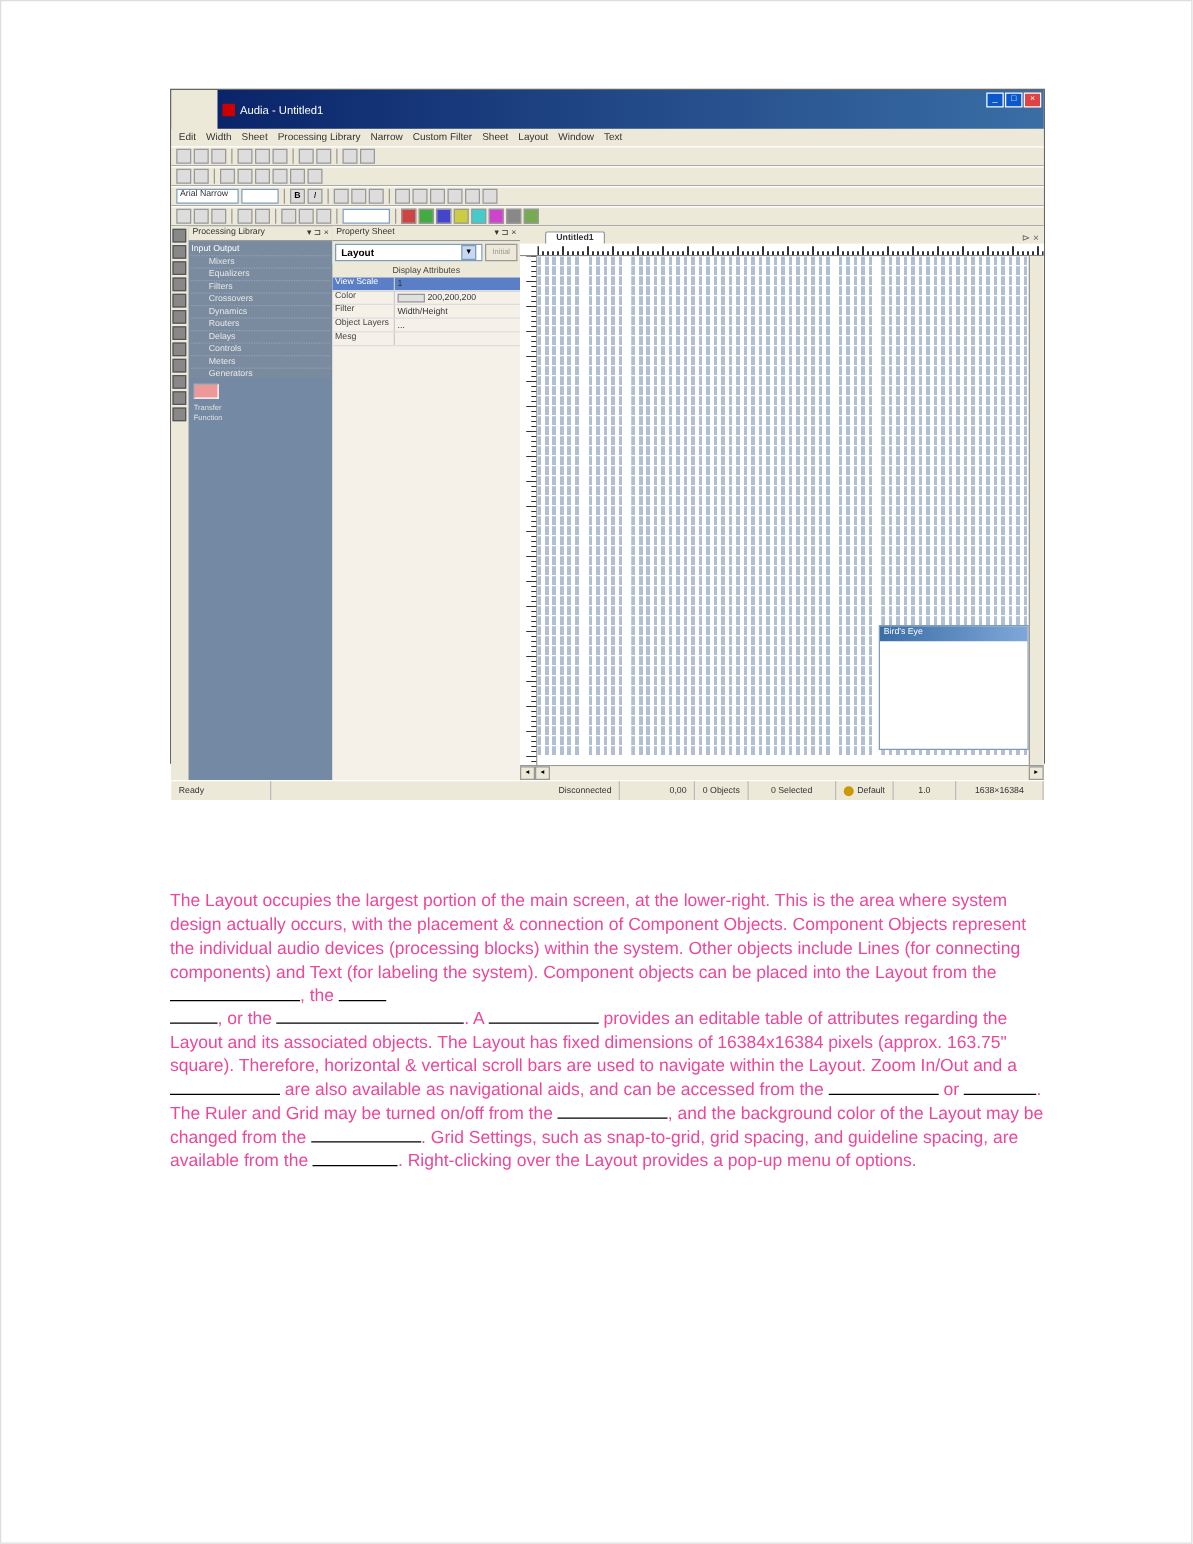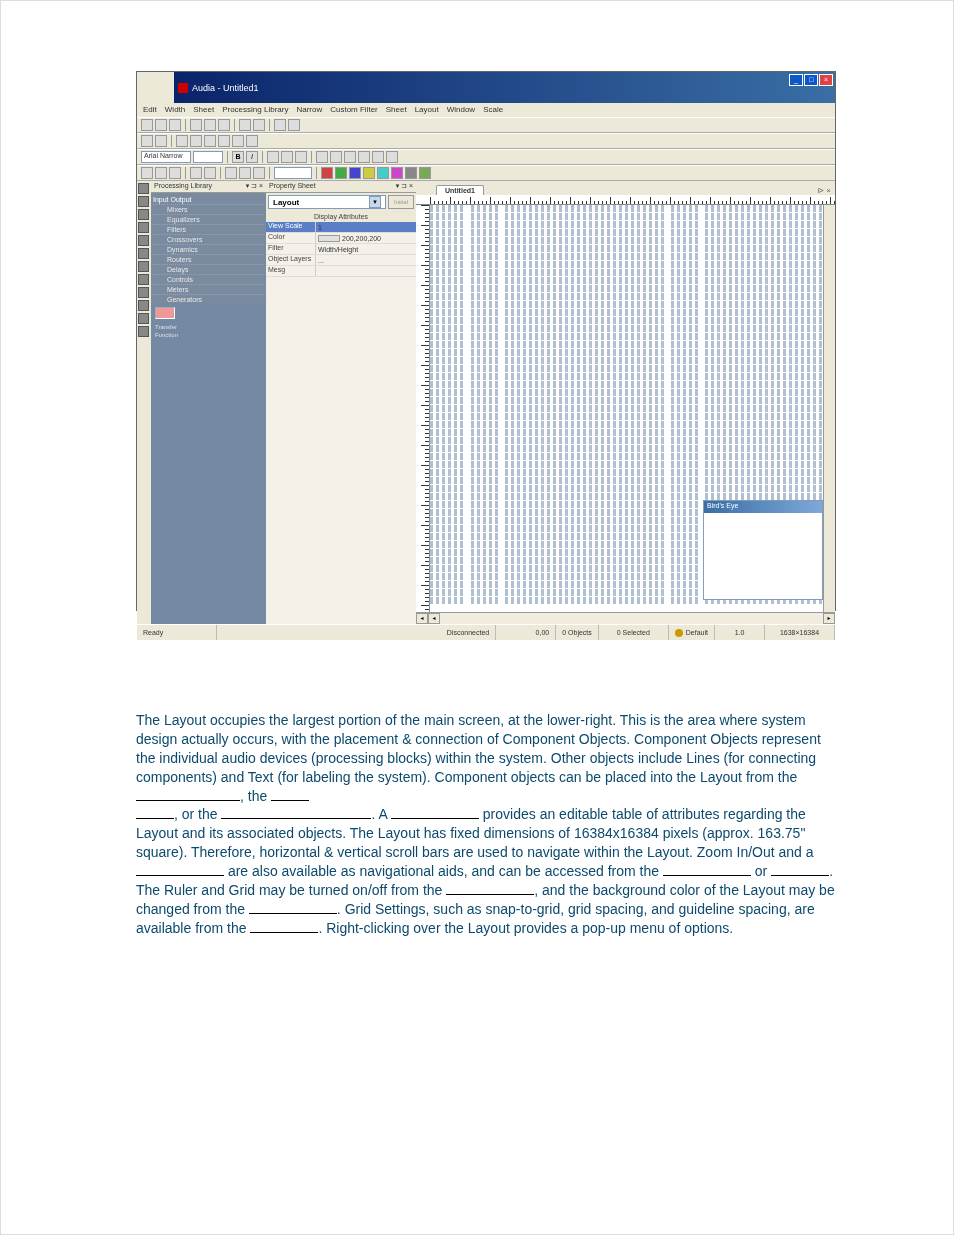--- a/index.html
+++ b/index.html
@@ -64,21 +64,21 @@
   .sE { width: 130px; background: repeating-linear-gradient(to right,#b0c0d0 0,#b0c0d0 3px,transparent 3px,transparent 6px);}
   .birdseye { position: absolute; right: 12px; bottom: 12px; width: 120px; height: 100px; background: #fff; border: 1px solid #7f9db9; }
   .birdseye-hdr { height: 12px; background: linear-gradient(to right, #3a6ea5, #7fa8d9); font-size: 7px; color: #fff; padding: 1px 3px; }
   .scroll-h { height: 12px; background: #ece9d8; border-top: 1px solid #999; display: flex; }
   .scroll-btn { width: 12px; height: 11px; background: #ece9d8; border: 1px solid #999; font-size: 6px; text-align:center; line-height:9px; }
   .scroll-track { flex: 1; background: #f0ede0; }
   .scroll-v { width: 12px; position: absolute; right: 0; top: 24px; bottom: 12px; background: #ece9d8; border-left:1px solid #999; }
   .statusbar { height: 16px; background: #ece9d8; border-top: 1px solid #fff; display: flex; font-size: 7px; color: #333; align-items: center; }
   .status-cell { padding: 0 6px; border-right: 1px solid #bbb; height: 100%; display: flex; align-items: center; }
   .status-spacer { flex: 1; }
-  .body-text { margin-top: 100px; font-size: 14px; line-height: 1.35; color: #0c4a6e; }
+  .body-text { margin-top: 100px; font-size: 14px; line-height: 1.35; color: #ec4899; }
   .body-text p { margin: 0; }
   .blank { display: inline-block; border-bottom: 1px solid #000; vertical-align: baseline; }
   .blank.w100 { width: 104px; }
   .blank.w90 { width: 88px; }
   .blank.w70 { width: 68px; }
   .blank.w60 { width: 58px; }
   .blank.w40 { width: 38px; }
   .blank.w140 { width: 150px; }
 </style>
 </head>
@@ -101,21 +101,21 @@
       <div class="menubar">
         <span>Edit</span>
         <span>Width</span>
         <span>Sheet</span>
         <span>Processing Library</span>
         <span>Narrow</span>
         <span>Custom Filter</span>
         <span>Sheet</span>
         <span>Layout</span>
         <span>Window</span>
-        <span>Scale</span>
+        <span>Text</span>
       </div>
 
       <div class="toolbar">
         <div class="tb-btn"></div>
         <div class="tb-btn"></div>
         <div class="tb-btn"></div>
         <div class="tb-sep"></div>
         <div class="tb-btn"></div>
         <div class="tb-btn"></div>
         <div class="tb-btn"></div>

